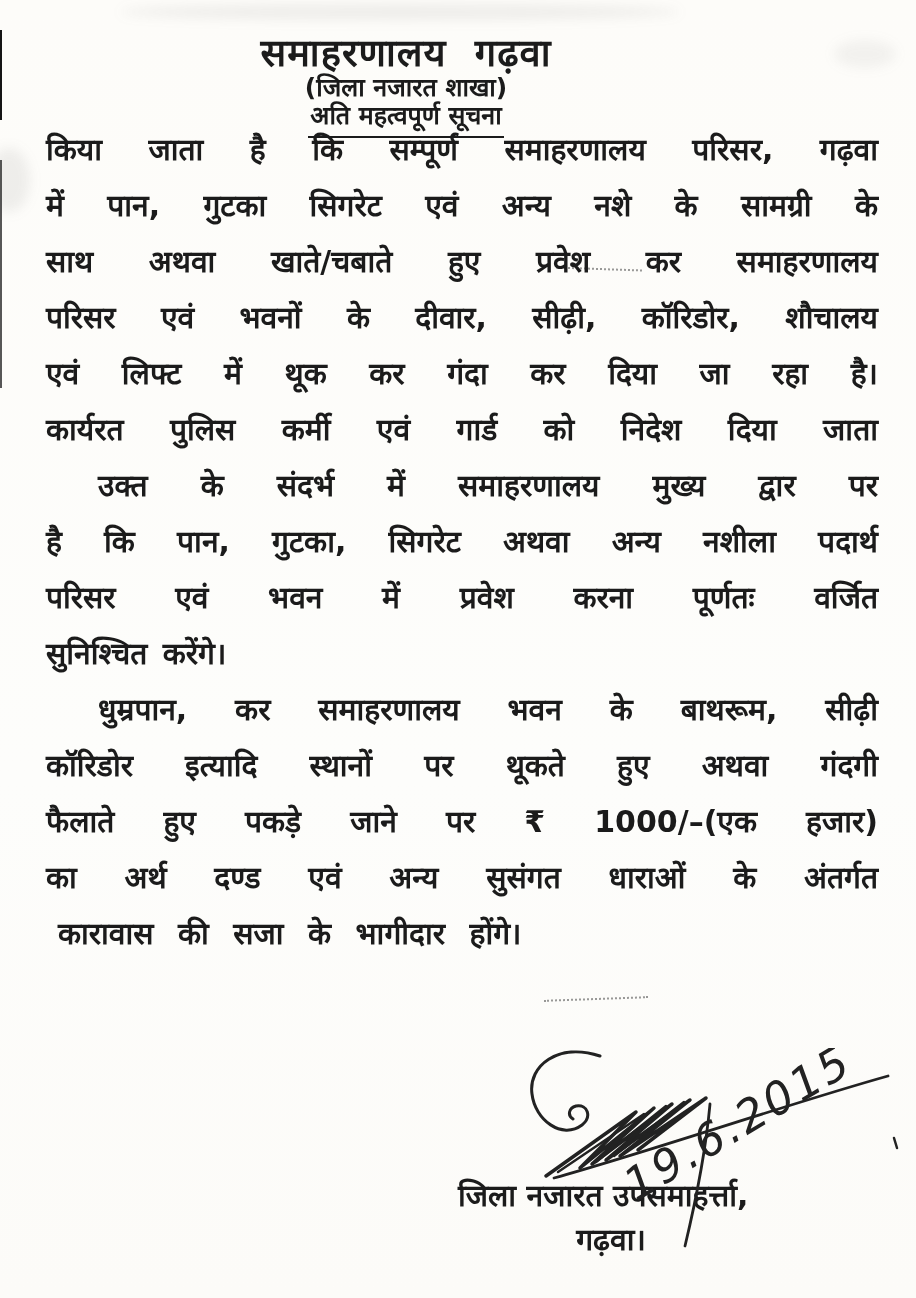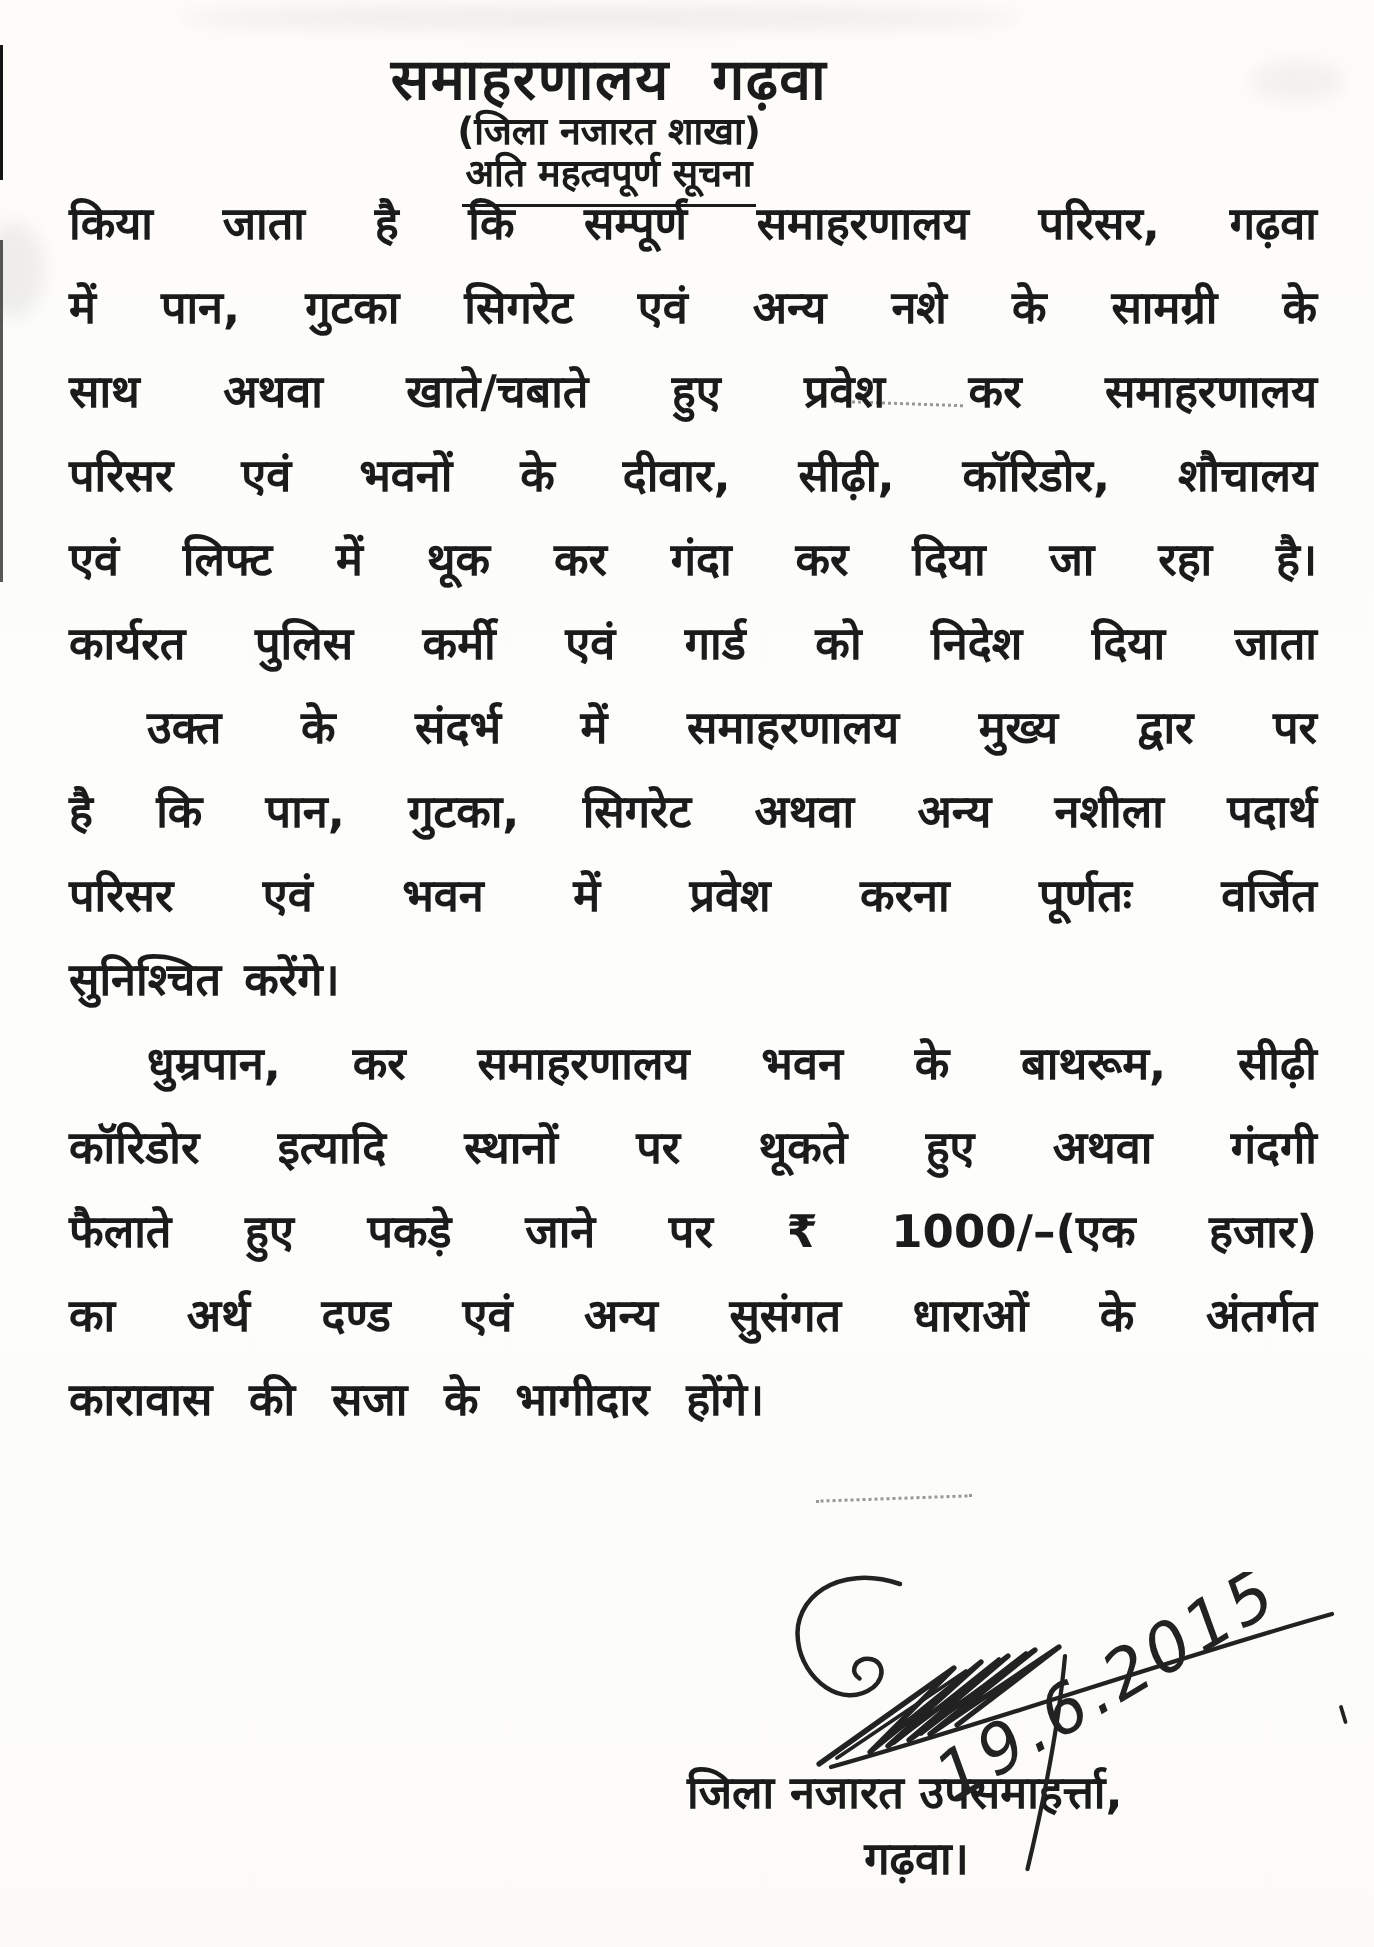--- a/index.html
+++ b/index.html
@@ -37,21 +37,21 @@
   }
   .line{
     font-size:30px;font-weight:600;
     height:56px;line-height:56px;
     text-align:justify;text-align-last:justify;
     word-spacing:5px;
     white-space:nowrap;
   }
   .line.indent{padding-left:52px;}
   .line.end{text-align-last:left;}
-  .line.wide{word-spacing:14px;}
+  .line.wide{word-spacing:14px;margin-left:12px;}
   
   .order-label{
     position:absolute;left:552px;top:1066px;
     font-size:30px;font-weight:600;line-height:36px;
   }
   .designation{
     position:absolute;left:458px;top:1178px;width:370px;
     font-size:30px;font-weight:700;line-height:36px;
   }
   .place{

